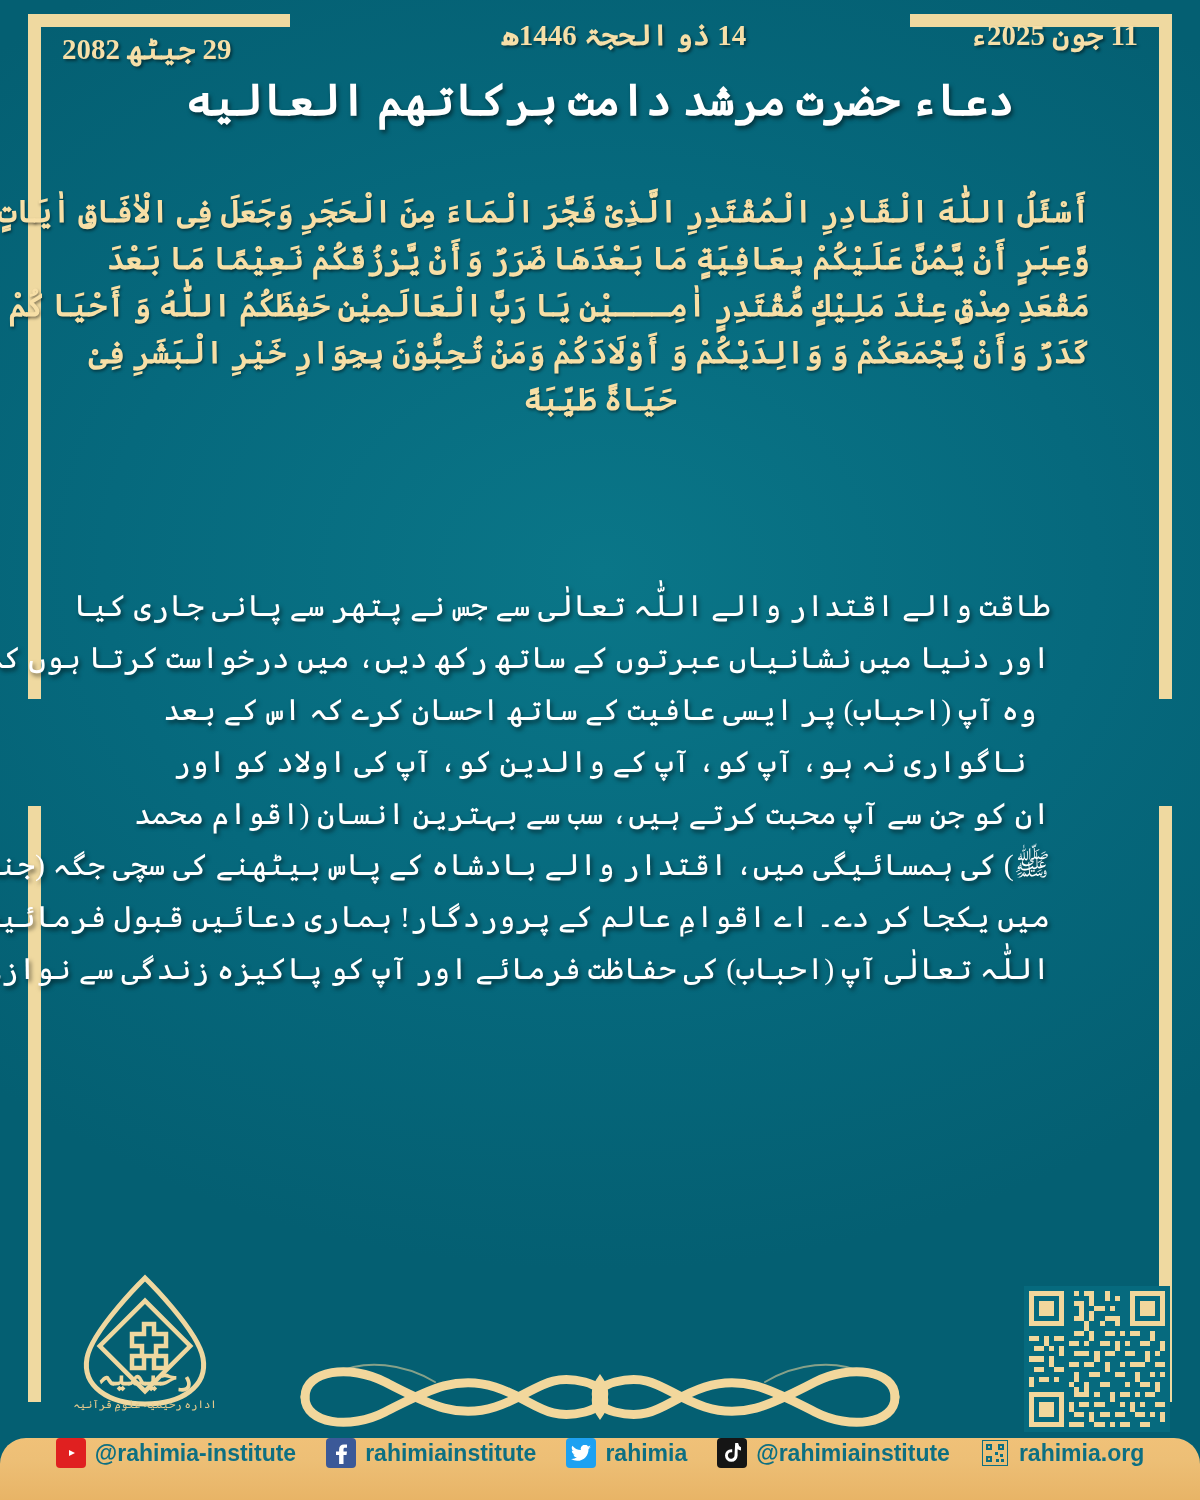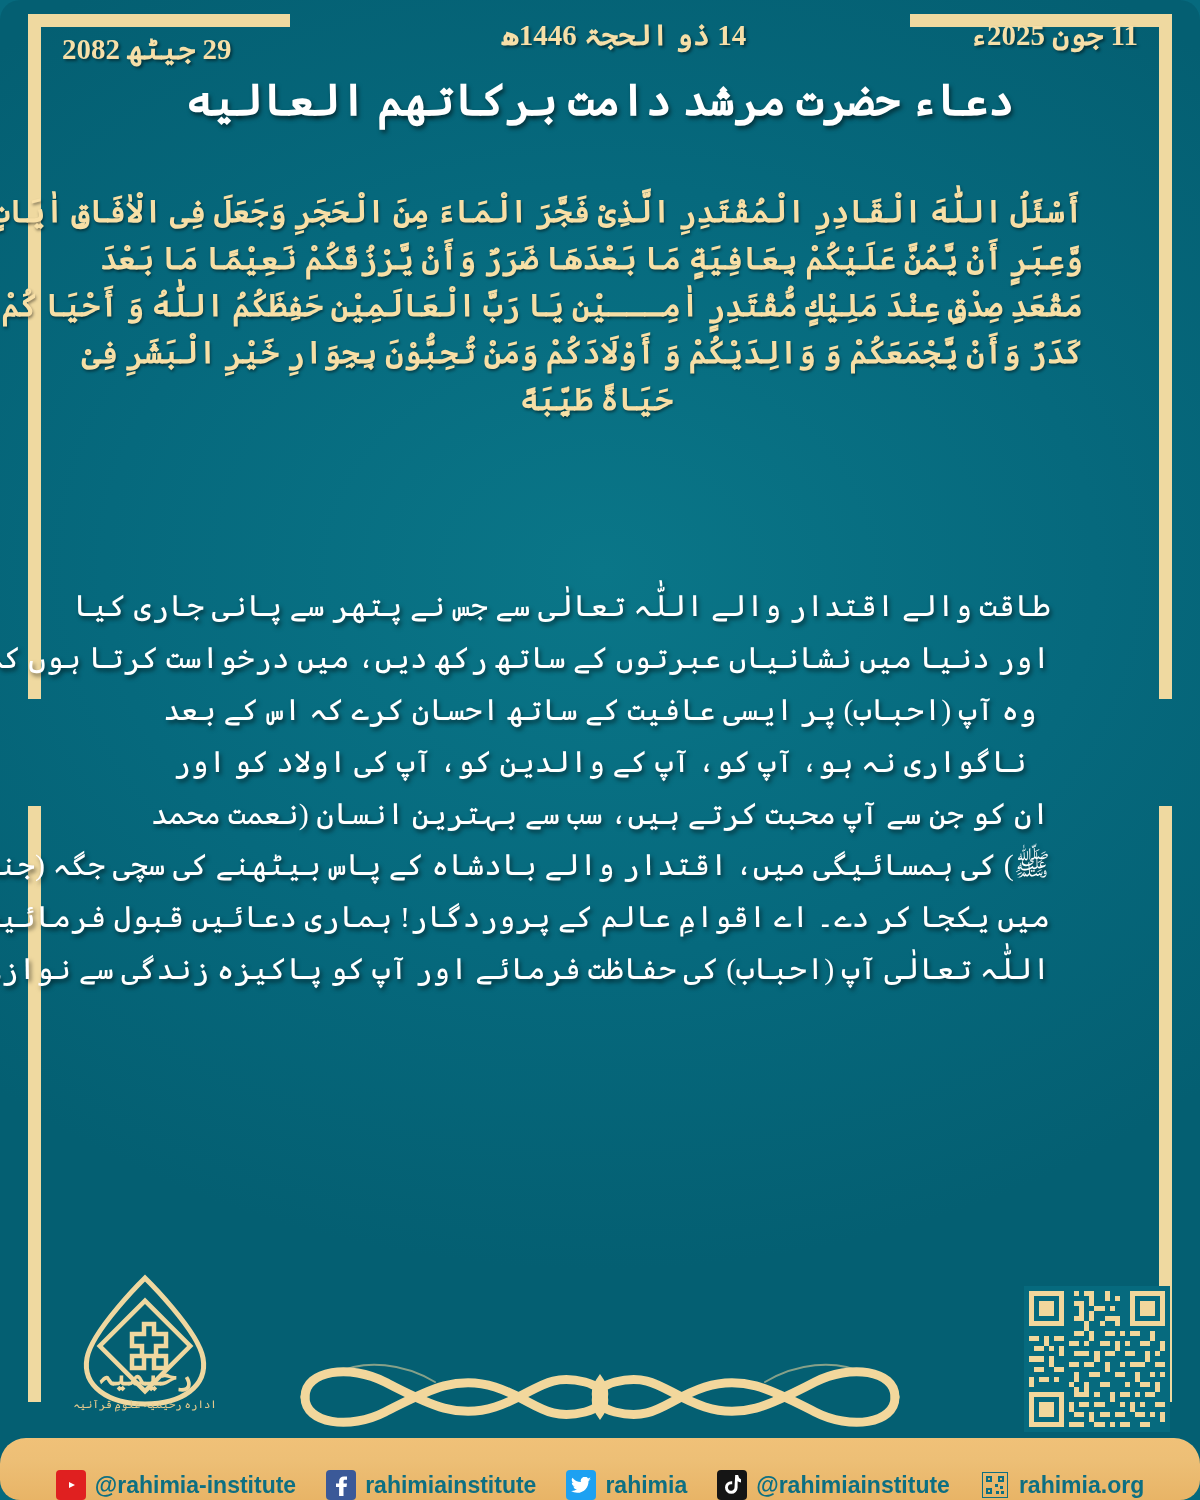--- a/index.html
+++ b/index.html
@@ -9,21 +9,20 @@
     background:#066a7e;
     font-family:"Liberation Sans",sans-serif;
     overflow:hidden;
     position:relative;
   }
   .poster{
     position:absolute;inset:0;
     background:
       radial-gradient(ellipse 900px 700px at 50% 38%, #0a7688 0%, #06697d 55%, #045f72 100%);
     overflow:hidden;
-    border-radius:20px;
   }
 
   
   .frame-seg{position:absolute;background:#efd9a0;}
   .f-top-left-h{left:28px;top:14px;width:262px;height:13px;}
   .f-top-left-v{left:28px;top:14px;width:13px;height:685px;}
   .f-bot-left-v{left:28px;top:806px;width:13px;height:596px;}
   .f-top-right-h{right:28px;top:14px;width:262px;height:13px;}
   .f-top-right-v{right:28px;top:14px;width:13px;height:685px;}
   .f-bot-right-v{right:28px;top:806px;width:13px;height:596px;}
@@ -48,21 +47,21 @@
     color:#ffffff;
     font-family:"Liberation Serif",serif;
     font-size:44px;font-weight:700;
     letter-spacing:.5px;
     text-shadow:2px 3px 4px rgba(0,0,0,.5);
     direction:rtl;
   }
 
   
   .arabic-block{
-    position:absolute;left:110px;right:117px;top:188px;
+    position:absolute;left:110px;right:110px;top:188px;
     text-align:center;
     color:#f7dfa6;
     font-family:"Liberation Serif",serif;
     font-size:31px;
     font-weight:700;
     line-height:1.52;
     direction:rtl;
     text-shadow:1px 2px 3px rgba(0,0,0,.42);
   }
   .arabic-block .aline{display:block;white-space:nowrap;}
@@ -114,21 +113,21 @@
     position:absolute;right:30px;top:1286px;
     width:146px;height:146px;
   }
   .qr svg{display:block;width:100%;height:100%;}
 
   
   .social-bar{
     position:absolute;left:0;right:0;bottom:0;height:62px;
     background:linear-gradient(180deg,#f0c178 0%,#edbf76 35%,#e8b466 100%);
     border-top-left-radius:26px;border-top-right-radius:26px;
-    display:flex;align-items:flex-end;justify-content:center;
+    display:flex;align-items:flex-start;justify-content:center;
     gap:30px;
     direction:ltr;
   }
   .social-item{
     display:flex;align-items:center;gap:9px;
     color:#0d6f82;
     font-family:"Liberation Sans",sans-serif;
     font-size:23px;font-weight:600;
     white-space:nowrap;
   }
@@ -168,21 +167,21 @@
     <span class="aline">مَقْعَدِ صِدْقٍ عِنْدَ مَلِيْكٍ مُّقْتَدِرٍ اٰمِـــيْن يَا رَبَّ الْعَالَمِيْن حَفِظَكُمُ اللّٰهُ وَ أَحْيَا كُمْ</span>
     <span class="aline">كَدَرٌ وَأَنْ يَّجْمَعَكُمْ وَ وَالِدَيْكُمْ وَ أَوْلَادَكُمْ وَمَنْ تُحِبُّوْنَ بِجِوَارِ خَيْرِ الْبَشَرِ فِىْ</span>
     <span class="aline-last">حَيَاةً طَيِّبَةً</span>
   </div>
 
   <div class="urdu-block">
     <span class="uline">طاقت والے اقتدار والے اللّٰہ تعالٰی سے جس نے پتھر سے پانی جاری کیا</span>
     <span class="uline">اور دنیا میں نشانیاں عبرتوں کے ساتھ رکھ دیں، میں درخواست کرتا ہوں کہ</span>
     <span class="uline">وہ آپ (احباب) پر ایسی عافیت کے ساتھ احسان کرے کہ اس کے بعد</span>
     <span class="uline">ناگواری نہ ہو، آپ کو، آپ کے والدین کو، آپ کی اولاد کو اور</span>
-    <span class="uline">ان کو جن سے آپ محبت کرتے ہیں، سب سے بہترین انسان (نعمت محمد</span>
+    <span class="uline">ان کو جن سے آپ محبت کرتے ہیں، سب سے بہترین انسان (اقوام محمد</span>
     <span class="uline">ﷺ) کی ہمسائیگی میں، اقتدار والے بادشاہ کے پاس بیٹھنے کی سچی جگہ (جنت)</span>
     <span class="uline">میں یکجا کر دے۔ اے اقوامِ عالم کے پروردگار! ہماری دعائیں قبول فرمائیجئے!</span>
     <span class="uline">اللّٰہ تعالٰی آپ (احباب) کی حفاظت فرمائے اور آپ کو پاکیزہ زندگی سے نوازے۔</span>
   </div>
 
   <div class="logo">
     <svg viewBox="0 0 150 148">
       <path d="M75 6 C75 6 128 58 133 86 C138 114 112 132 75 132 C38 132 12 114 17 86 C22 58 75 6 75 6 Z" fill="none" stroke="#efd8a0" stroke-width="5"></path>
       <g fill="none" stroke="#efd8a0" stroke-width="4.5">
         <rect x="43" y="42" width="64" height="64" transform="rotate(45 75 74)"></rect>

